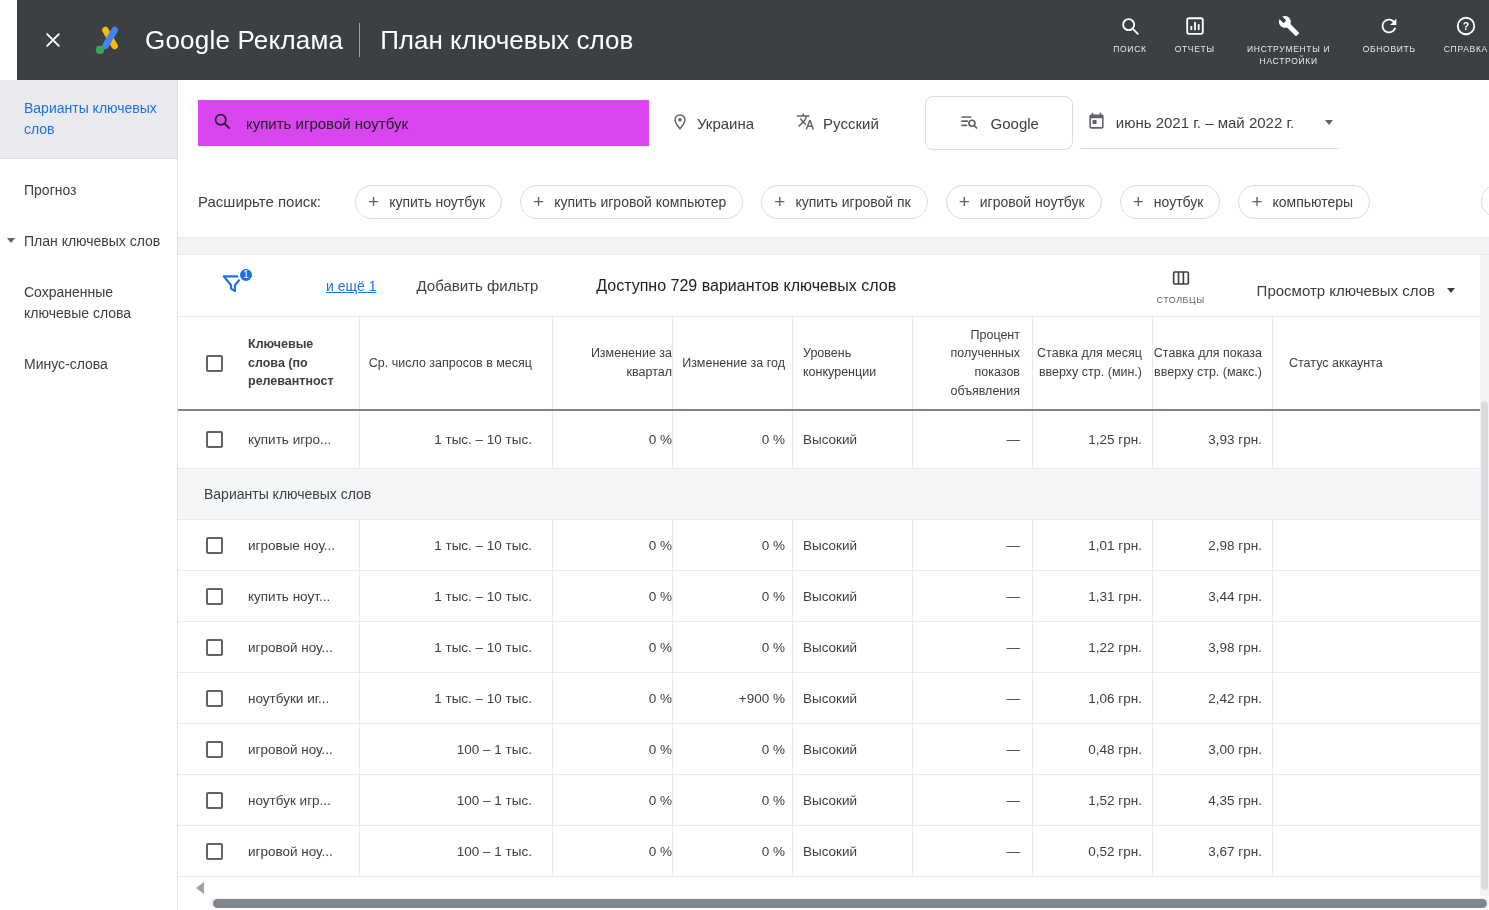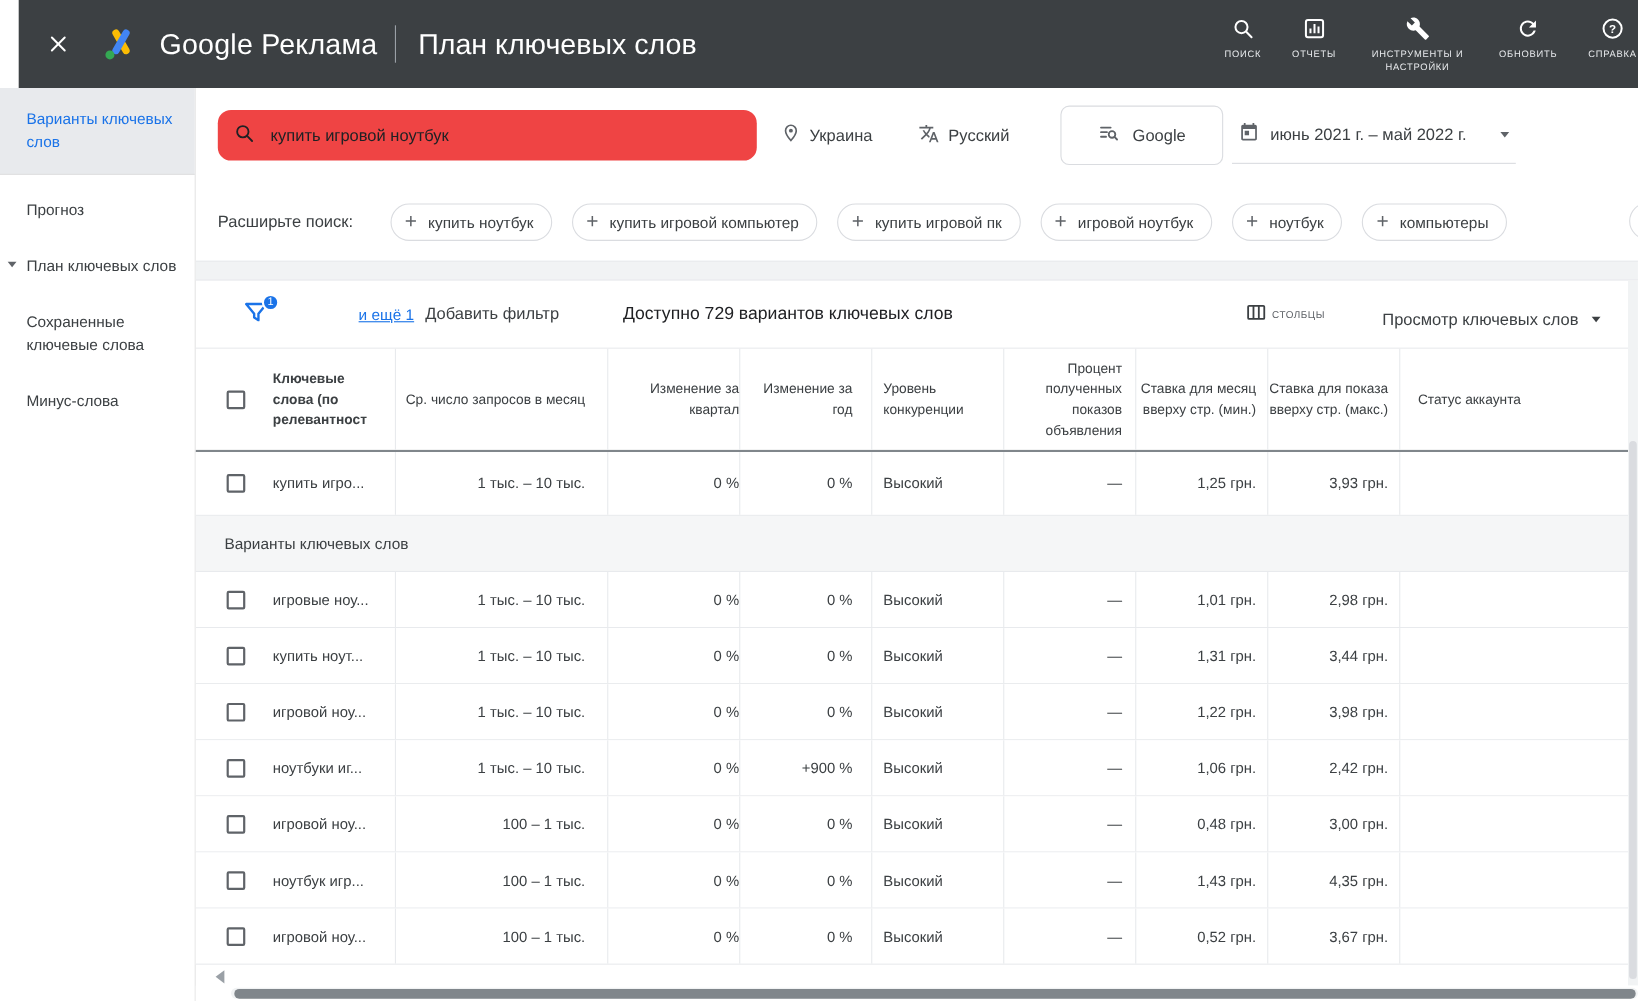--- a/index.html
+++ b/index.html
@@ -32,21 +32,21 @@
   .side-item { position:relative; padding:15px 16px 15px 24px; font-size:14px; line-height:1.5; color:#3c4043; cursor:pointer; }
   .side-item.active { background:#e8eaed; color:#1a73e8; border-bottom:1px solid #e0e0e0; padding-top:18px; padding-bottom:18px; margin-bottom:6px; }
   .side-caret { display:none; position:absolute; left:7px; top:22px; width:0; height:0;
     border-left:4.5px solid transparent; border-right:4.5px solid transparent; border-top:5.5px solid #5f6368; }
   .side-item.expandable .side-caret { display:block; }
 
   
   .main { position:absolute; left:178px; top:80px; right:0; bottom:0; background:#fff; }
 
   .controls-row { height:86px; display:flex; align-items:center; padding-left:20px; }
-  .search-box { width:490px; height:46px; background:#ef4444; border-radius:12px; display:flex; align-items:center; padding:0 14px; gap:12px; }
+  .search-box { width:451px; height:46px; background:#d946ef; border-radius:0; display:flex; align-items:center; padding:0 14px; gap:12px; }
   .search-box input { flex:1; border:none; background:transparent; outline:none; font-size:15px; color:#202124; font-family:inherit; }
   .ctl { display:flex; align-items:center; gap:8px; font-size:15px; color:#3c4043; cursor:pointer; white-space:nowrap; }
   .ctl-loc { margin-left:22px; }
   .ctl-lang { margin-left:42px; }
   .network-box { margin-left:46px; width:148px; height:54px; border:1px solid #dadce0; border-radius:8px; display:flex; align-items:center; justify-content:center; gap:12px; font-size:15px; color:#3c4043; cursor:pointer; }
   .date-box { margin-left:8px; width:258px; height:52px; display:flex; align-items:center; gap:10px; padding:0 6px; border-bottom:1px solid #dadce0; font-size:15px; cursor:pointer; }
   .caret-down { width:0; height:0; border-left:4.5px solid transparent; border-right:4.5px solid transparent; border-top:5.5px solid #5f6368; }
   .date-box .caret-down { margin-left:auto; }
 
   .expand-row { position:relative; height:71px; display:flex; align-items:center; padding-left:20px; gap:34px; }
@@ -55,39 +55,39 @@
   .chip { display:flex; align-items:center; gap:10px; height:34px; padding:0 16px 0 12px; border:1px solid #dadce0; border-radius:17px; background:#fff; font-size:14px; color:#3c4043; cursor:pointer; white-space:nowrap; font-family:inherit; }
   .chip-plus { font-size:19px; color:#5f6368; line-height:1; font-weight:400; }
   .chip-partial { position:absolute; right:-64px; top:18px; width:72px; height:34px; border:1px solid #dadce0; border-radius:17px; background:#fff; }
 
   .gap-strip { height:18px; background:#f1f3f4; border-top:1px solid #e8eaed; border-bottom:1px solid #e8eaed; }
 
   
   .filterbar { height:62px; display:flex; align-items:center; padding:0 34px 0 42px; border-bottom:1px solid #e8eaed; }
   .funnel-wrap { position:relative; width:32px; height:30px; margin-right:74px; cursor:pointer; }
   .funnel-badge { position:absolute; top:-4px; right:-2px; width:16px; height:16px; border-radius:50%; background:#1a73e8; color:#fff; font-size:10px; display:flex; align-items:center; justify-content:center; border:2px solid #fff; }
-  .more-link { font-size:14px; color:#1a73e8; text-decoration:underline; margin-right:10px; cursor:pointer; white-space:nowrap; }
+  .more-link { font-size:14px; color:#1a73e8; text-decoration:underline; margin-right:40px; cursor:pointer; white-space:nowrap; }
   .add-filter { font-size:15px; color:#3c4043; margin-right:58px; cursor:pointer; white-space:nowrap; }
   .summary { font-size:16px; color:#202124; white-space:nowrap; }
-  .columns-btn { margin-left:auto; display:flex; flex-direction:row; align-items:center; gap:3px; background:none; border:none; cursor:pointer; color:#3c4043; padding:0; }
+  .columns-btn { margin-left:auto; display:flex; flex-direction:column; align-items:center; gap:3px; background:none; border:none; cursor:pointer; color:#3c4043; padding:0; }
   .columns-btn .tiny { font-size:9px; letter-spacing:.5px; color:#5f6368; font-weight:500; }
   .view-btn { display:flex; align-items:center; gap:12px; font-size:15px; color:#3c4043; margin-left:52px; cursor:pointer; white-space:nowrap;margin-top:10px; }
   .view-btn .caret-down { border-top-color:#3c4043; }
 
   
   .ktable { width:1302px; }
   .thead { display:flex; height:94px; border-bottom:2px solid #80868b; }
   .cell { height:100%; display:flex; align-items:center; }
   .th { font-size:12.5px; font-weight:500; color:#3c4043; line-height:1.5; }
   .td { font-size:13.5px; color:#3c4043; }
   .c-check  { width:62px;  flex:none; padding-left:28px; }
   .c-kw     { width:120px; flex:none; padding-left:8px;  border-right:1px solid #e8eaed; }
   .c-vol    { width:193px; flex:none; justify-content:flex-end; text-align:right; padding-right:20px; border-right:1px solid #e8eaed; }
   .c-q      { width:120px; flex:none; justify-content:flex-end; text-align:right; padding-right:0; border-right:1px solid #e8eaed; }
-  .c-y      { width:120px; flex:none; justify-content:flex-end; text-align:right; padding-right:17px; border-right:1px solid #e8eaed; }
+  .c-y      { width:120px; flex:none; justify-content:flex-end; text-align:right; padding-right:7px; border-right:1px solid #e8eaed; }
   .c-comp   { width:120px; flex:none; padding-left:10px; border-right:1px solid #e8eaed; }
   .c-share  { width:120px; flex:none; justify-content:flex-end; text-align:right; padding-right:12px; border-right:1px solid #e8eaed; }
   .c-min    { width:120px; flex:none; justify-content:flex-end; text-align:right; padding-right:10px; border-right:1px solid #e8eaed; }
   .c-max    { width:120px; flex:none; justify-content:flex-end; text-align:right; padding-right:10px; border-right:1px solid #e8eaed; }
   .c-status { flex:1; padding-left:16px; }
   .th-kw { font-weight:700; padding-right:24px; }
   .trow { display:flex; height:51px; border-bottom:1px solid #e8eaed; background:#fff; }
   .trow.seed-height { height:58px; }
   .section-row { height:51px; background:#f5f6f7; border-bottom:1px solid #e8eaed; display:flex; align-items:center; padding-left:26px; font-size:14px; color:#3c4043; }
   .cbx { width:17px; height:17px; border:2px solid #5f6368; border-radius:2px; background:#fff; cursor:pointer; flex:none; }
@@ -424,21 +424,21 @@
         <div class="trow">
           <div class="cell c-check td">
             <span class="cbx"></span>
           </div>
           <div class="cell c-kw td">ноутбук игр...</div>
           <div class="cell c-vol td">100 – 1 тыс.</div>
           <div class="cell c-q td">0 %</div>
           <div class="cell c-y td">0 %</div>
           <div class="cell c-comp td">Высокий</div>
           <div class="cell c-share td">—</div>
-          <div class="cell c-min td">1,43 грн.</div>
+          <div class="cell c-min td">1,52 грн.</div>
           <div class="cell c-max td">4,35 грн.</div>
           <div class="cell c-status td"></div>
         </div>
 
         <div class="trow">
           <div class="cell c-check td">
             <span class="cbx"></span>
           </div>
           <div class="cell c-kw td">игровой ноу...</div>
           <div class="cell c-vol td">100 – 1 тыс.</div>

